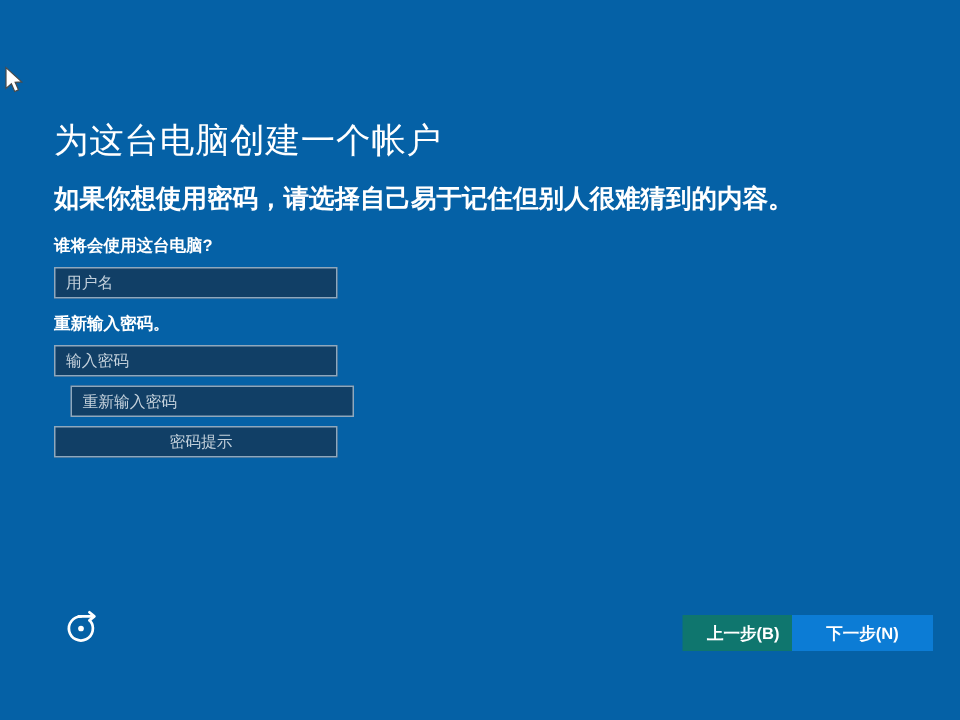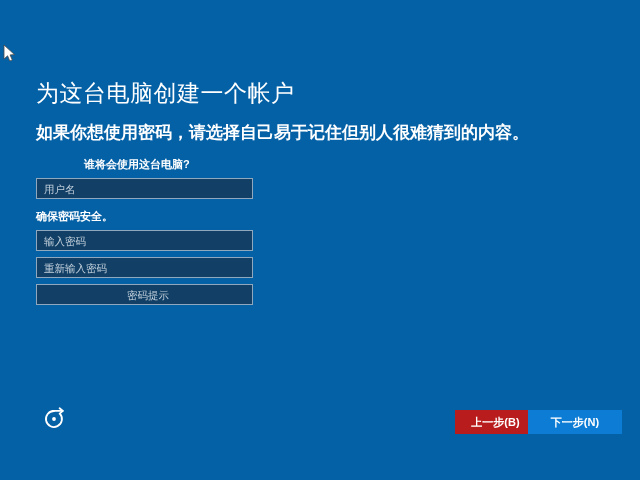--- a/index.html
+++ b/index.html
@@ -45,44 +45,44 @@
   }
   .field-label {
     position: absolute;
     left: 36px;
     font-size: 11px;
     line-height: 14px;
     font-weight: bold;
     color: #ffffff;
     white-space: nowrap;
   }
-  .label-who    { top: 157px; margin-left: 48px; }
+  .label-who    { top: 157px; }
   .label-secure { top: 209px; }
   .text-field {
     position: absolute;
     left: 36px;
-    width: 217px;
+    width: 189px;
     height: 21px;
     box-sizing: border-box;
     background: #113f66;
     border: 1px solid #8fa8bd;
     border-radius: 0;
     padding: 0 0 0 7px;
     font-family: "Liberation Sans", "DejaVu Sans", sans-serif;
     font-size: 10.5px;
     color: #e8eef3;
     outline: none;
   }
   .text-field::placeholder {
     color: #c4d1dc;
     opacity: 1;
   }
   .field-username { top: 178px; }
   .field-password { top: 230px; }
-  .field-reenter  { top: 257px; }
+  .field-reenter  { top: 257px; margin-left: 11px; }
   .field-hint     { top: 284px; text-align: center; }
   .eoa-button {
     position: absolute;
     left: 42px;
     top: 406px;
     width: 26px;
     height: 26px;
     background: transparent;
     border: none;
     padding: 0;
@@ -97,21 +97,21 @@
     font-family: "Liberation Sans", "DejaVu Sans", sans-serif;
     font-size: 11px;
     font-weight: bold;
     color: #ffffff;
     cursor: pointer;
     padding: 0;
   }
   .btn-back {
     left: 455px;
     width: 81px;
-    background: #b91c1c;
+    background: #0f766e;
   }
   .btn-next {
     left: 528px;
     width: 94px;
     background: #0c7cd5;
   }
   .mouse-cursor {
     position: absolute;
     left: 3px;
     top: 44px;
@@ -126,21 +126,21 @@
 <div class="screen">
 
   <h1 class="page-title" style="margin:0;">为这台电脑创建一个帐户</h1>
 
   <div class="page-subtitle">如果你想使用密码，请选择自己易于记住但别人很难猜到的内容。</div>
 
   <div class="field-label label-who">谁将会使用这台电脑?</div>
 
   <input class="text-field field-username" type="text" placeholder="用户名" style="">
 
-  <div class="field-label label-secure">确保密码安全。</div>
+  <div class="field-label label-secure">重新输入密码。</div>
 
   <input class="text-field field-password" type="text" placeholder="输入密码" style="">
 
   <input class="text-field field-reenter" type="text" placeholder="重新输入密码" style="">
 
   <input class="text-field field-hint" type="text" placeholder="密码提示" style="">
 
   <button class="eoa-button">
     <span>
       <svg width="24" height="24" viewBox="0 0 24 24">

